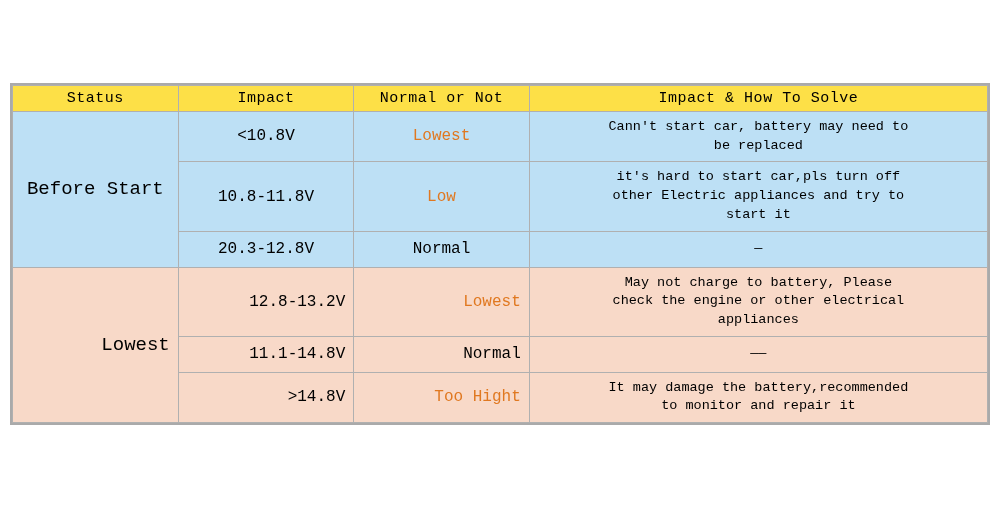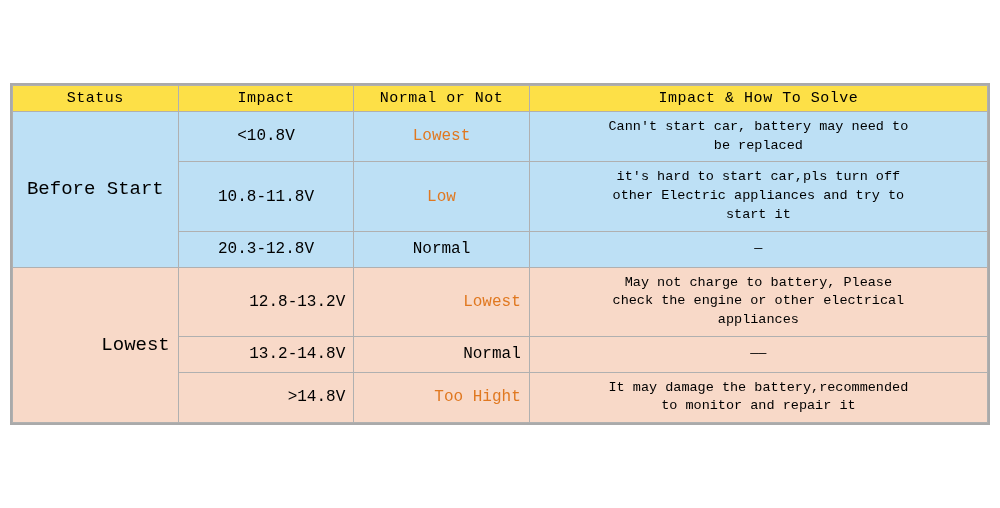--- a/index.html
+++ b/index.html
@@ -104,21 +104,21 @@
           <td class="row-blue">Normal</td>
           <td class="impact-text row-blue">—</td>
         </tr>
         <tr>
           <td rowspan="3" class="status-cell row-pink">Lowest</td>
           <td class="row-pink">12.8-13.2V</td>
           <td class="row-pink"><span class="orange-text">Lowest</span></td>
           <td class="impact-text row-pink">May not charge to battery, Please<br>check the engine or other electrical<br>appliances</td>
         </tr>
         <tr>
-          <td class="row-pink">13.2-14.8V</td>
+          <td class="row-pink">11.1-14.8V</td>
           <td class="row-pink">Normal</td>
           <td class="impact-text row-pink">——</td>
         </tr>
         <tr>
           <td class="row-pink">&gt;14.8V</td>
           <td class="row-pink"><span class="orange-text">Too Hight</span></td>
           <td class="impact-text row-pink">It may damage the battery,recommended<br>to monitor and repair it</td>
         </tr>
       </tbody>
   </table>

